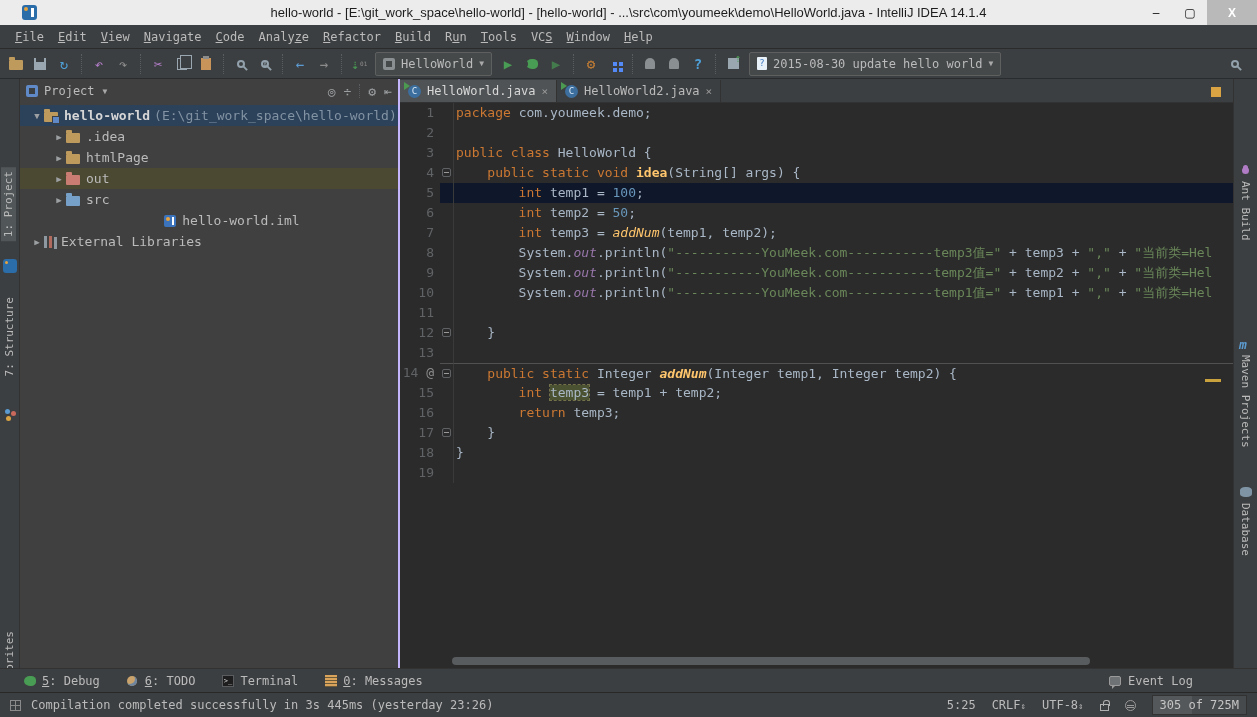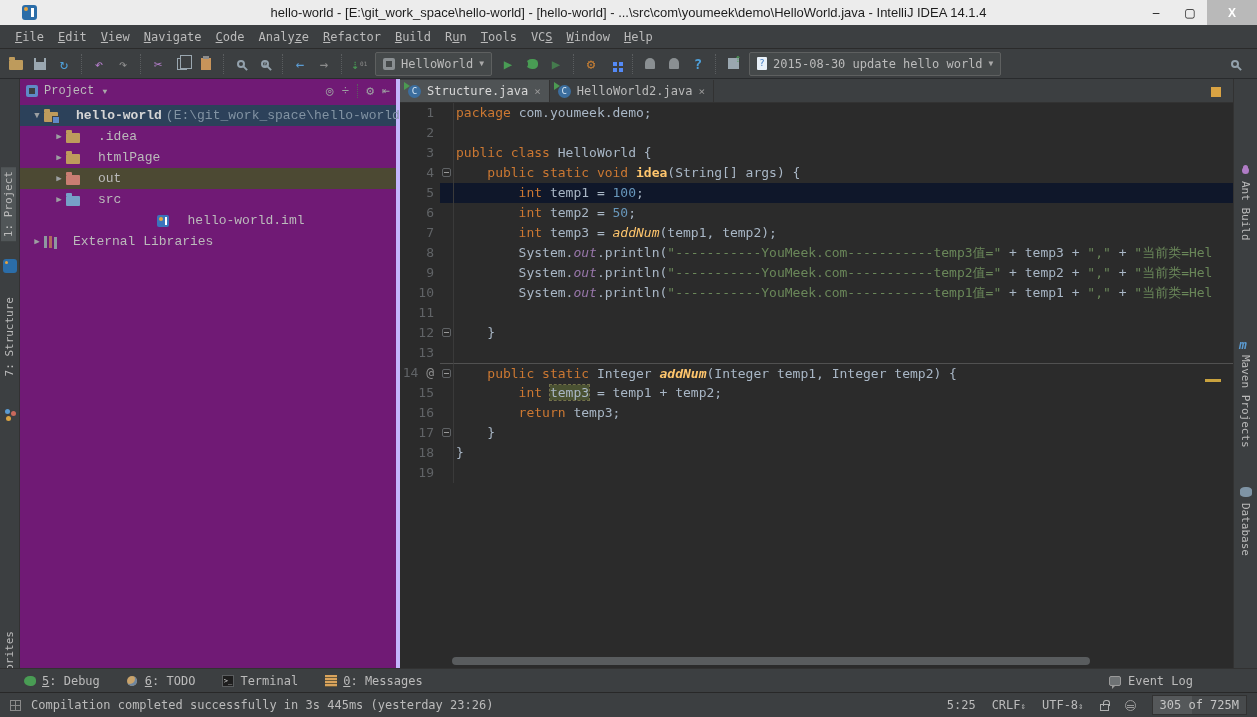--- a/index.html
+++ b/index.html
@@ -81,32 +81,32 @@
   .mini-idea::before { content:""; position:absolute; left:2px; top:2px; width:3px; height:3px;
     background:#E8A33D; border-radius:50%; }
   .mini-struct { border-radius:50%; width:5px; height:5px; background:#5B9BD1;
     box-shadow:6px 2px 0 #C9695C, 1px 7px 0 #D9A343; }
   .mini-ant { width:7px; height:7px; border-radius:50%; background:#B07CC6;
     box-shadow:0 -3px 0 -1px #B07CC6; }
   .mini-maven { color:#5B9BD1; font-style:italic; font-weight:bold; font-size:13px; position:absolute; left:5px; }
   .mini-db { width:12px; height:10px; background:#7F94A5; border-radius:5px/3px; }
   
   .project-panel { position:absolute; left:20px; top:79px; width:380px; height:589px;
-    background:#701a75; border-right:4px solid #c4b5fd;font-family:Liberation Mono, monospace; }
+    background:#404040; border-right:2px solid #c4b5fd; }
   .pp-header { height:24px; display:flex; align-items:center; padding:0 6px; color:#BBBBBB; }
   .pp-tool-icon { width:12px; height:12px; background:#5F8AC7; border-radius:2px; margin-right:6px; position:relative; }
   .pp-tool-icon::before { content:""; position:absolute; inset:3px 3px 3px 3px; background:#3C3F41; }
   .pp-header .arrow { font-size:8px; margin-left:8px; color:#A9A9A9; }
   .pp-actions { margin-left:auto; display:flex; align-items:center; gap:8px; color:#9DA0A2; font-size:13px; }
   .tree { margin-top:2px; }
   .tree-row { height:21px; display:flex; align-items:center; color:#BBBBBB; font-size:13px; white-space:nowrap; }
   .tree-row.selected { background:#2C415A; }
   .tree-row.hl-olive { background:#4C4933; }
   .tree-arrow { width:14px; flex:none; text-align:center; color:#9DA0A2; font-size:9px; }
-  .tree-label { margin-left:18px; }
+  .tree-label { margin-left:6px; }
   .tree-label.bold { font-weight:bold; color:#D6D6D6; }
   .tree-path { color:#8293A3; margin-left:4px; }
   .fi { width:14px; height:10px; border-radius:1px; position:relative; flex:none; margin-top:2px; }
   .fi::before { content:""; position:absolute; top:-3px; left:0; width:6px; height:3px;
     border-radius:1px 1px 0 0; background:inherit; }
   .fi-project { background:#BE9B5C; }
   .fi-project::after { content:""; position:absolute; right:-2px; bottom:-2px; width:6px; height:6px;
     background:#5F8AC7; border:1px solid #3C3F41; }
   .fi-folder { background:#BE9B5C; }
   .fi-excluded { background:#C97D72; }
@@ -356,21 +356,21 @@
           <span class="fi fi-lib"></span>
           <span class="tree-label">External Libraries</span>
         </div>
       </div>
   </div>
 
   <div class="editor">
     <div class="tabbar" id="tabbar">
         <div class="etab active">
           <span class="ic-class">C</span>
-          <span>Structure.java</span>
+          <span>HelloWorld.java</span>
           <span class="close-x">×</span>
         </div>
         <div class="etab">
           <span class="ic-class">C</span>
           <span>HelloWorld2.java</span>
           <span class="close-x">×</span>
         </div>
       </div>
     <div class="code-area" id="code">
         <div class="code-line"><span class="ln">1</span><span class="foldc"></span><span class="src"><span class="s-kw">package </span><span>com.youmeek.demo;</span></span></div>

